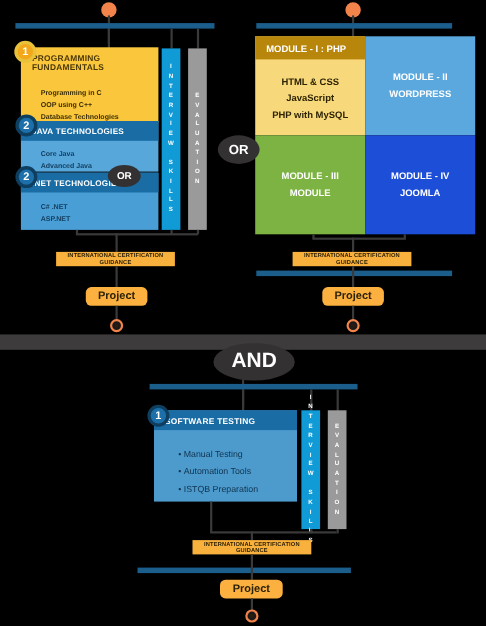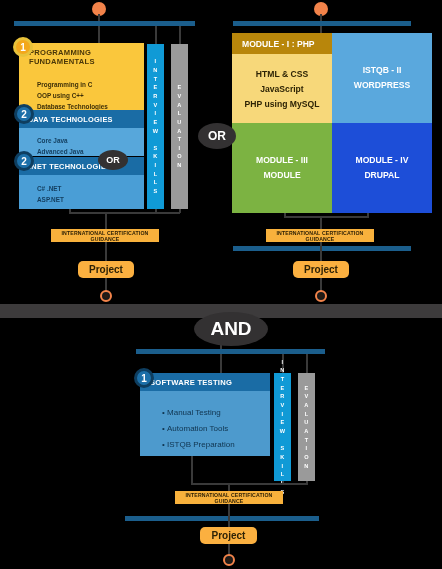--- a/index.html
+++ b/index.html
@@ -229,34 +229,34 @@
   <div class="dot" style="left:314px; top:2px;"></div>
   <div class="conn" style="left:320px; top:14px; height:30px;"></div>
   <div class="hbar" style="left:233px; top:21px; width:178px; height:5px;"></div>
 
   <div class="modgrid" style="left:232px; top:33px; width:200px; height:180px;">
     <div class="mod mod1">
       <div class="mhead">MODULE - I : PHP</div>
       <div class="mbody">
         <div>HTML &amp; CSS</div>
         <div>JavaScript</div>
-        <div>PHP using MySQL</div>
+        <div>PHP with MySQL</div>
       </div>
     </div>
     <div class="mod mod2">
-      <div>ISTQB - II</div>
+      <div>MODULE - II</div>
       <div>WORDPRESS</div>
     </div>
     <div class="mod mod3">
       <div>MODULE - III</div>
       <div>MODULE</div>
     </div>
     <div class="mod mod4">
       <div>MODULE - IV</div>
-      <div>DRUPAL</div>
+      <div>JOOMLA</div>
     </div>
   </div>
 
   <div class="connh" style="left:284px; top:216px; width:85px;"></div>
   <div class="conn" style="left:284px; top:213px; height:4px;"></div>
   <div class="conn" style="left:367px; top:213px; height:4px;"></div>
   <div class="conn" style="left:320px; top:216px; height:13px;"></div>
 
   <div class="cert" style="left:266px; top:229px; width:108px; height:13px;">
     <span>INTERNATIONAL CERTIFICATION GUIDANCE</span>

